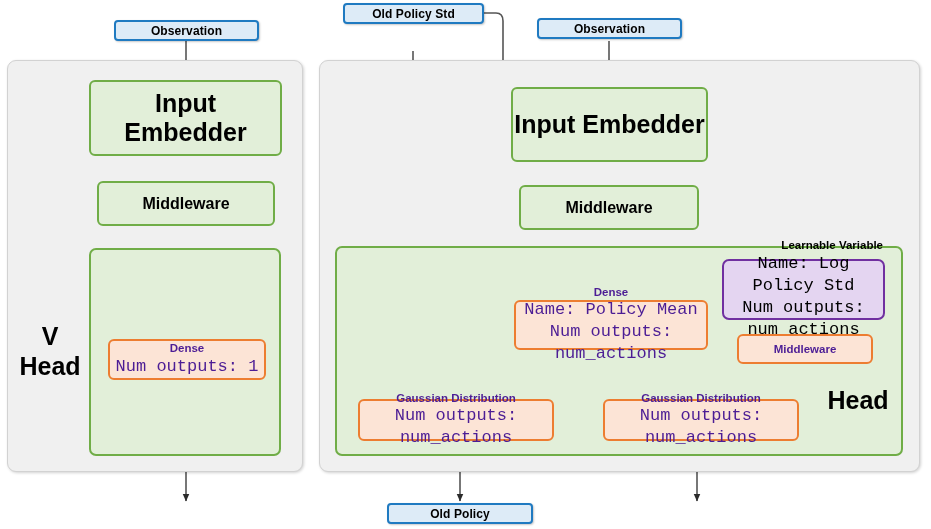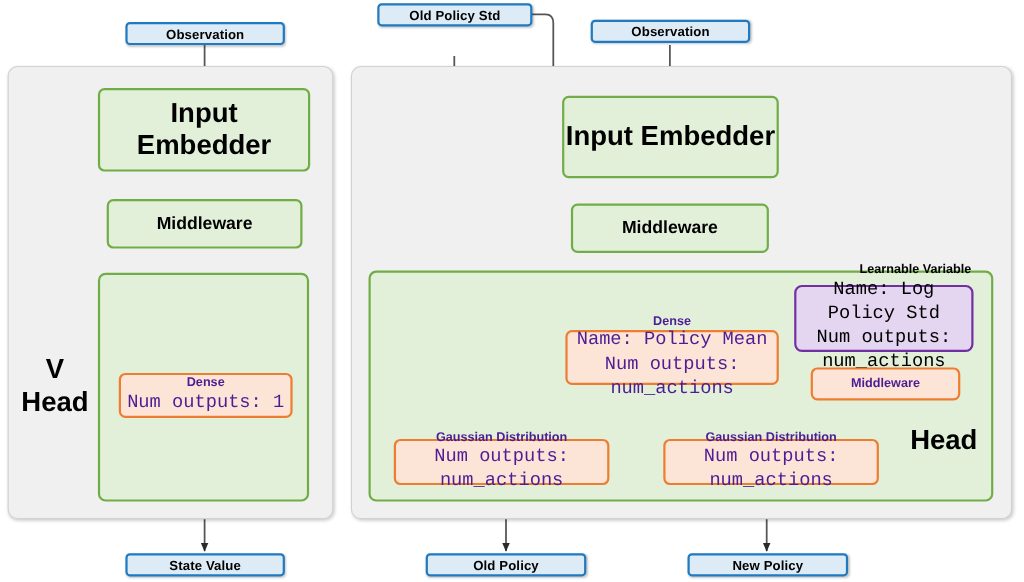--- a/index.html
+++ b/index.html
@@ -151,25 +151,19 @@
   <div class="node orange" style="left:358px;top:399px;width:196px;height:42px;">
     <span class="ttl">Gaussian Distribution</span>
     <span class="sub">Num outputs: num_actions</span>
   </div>
 
   <div class="node orange" style="left:603px;top:399px;width:196px;height:42px;">
     <span class="ttl">Gaussian Distribution</span>
     <span class="sub">Num outputs: num_actions</span>
   </div>
 
-  <div class="node blue" style="left:114px;top:503px;width:145px;height:21px;">
-    <span>State Value</span>
-  </div>
 
   <div class="node blue" style="left:387px;top:503px;width:146px;height:21px;">
     <span>Old Policy</span>
   </div>
 
-  <div class="node blue" style="left:625px;top:503px;width:146px;height:21px;">
-    <span>New Policy</span>
-  </div>
 
 </div>
 
 </body></html>

